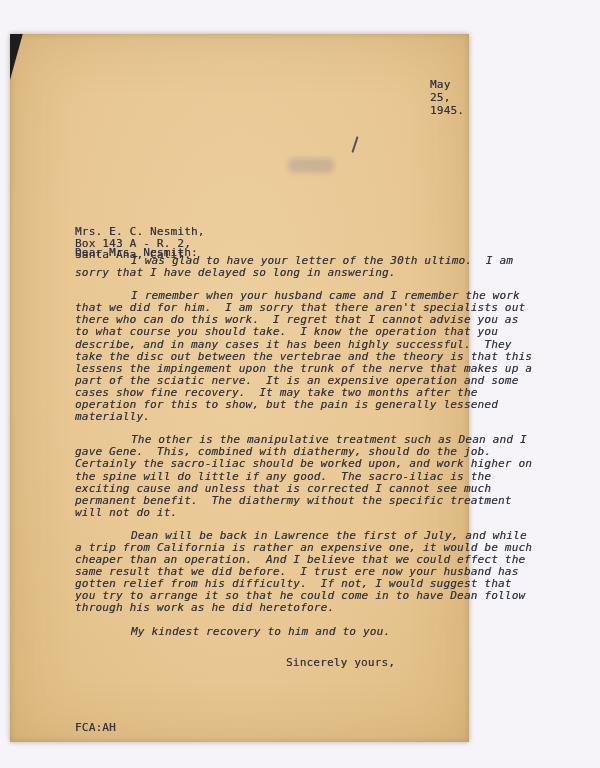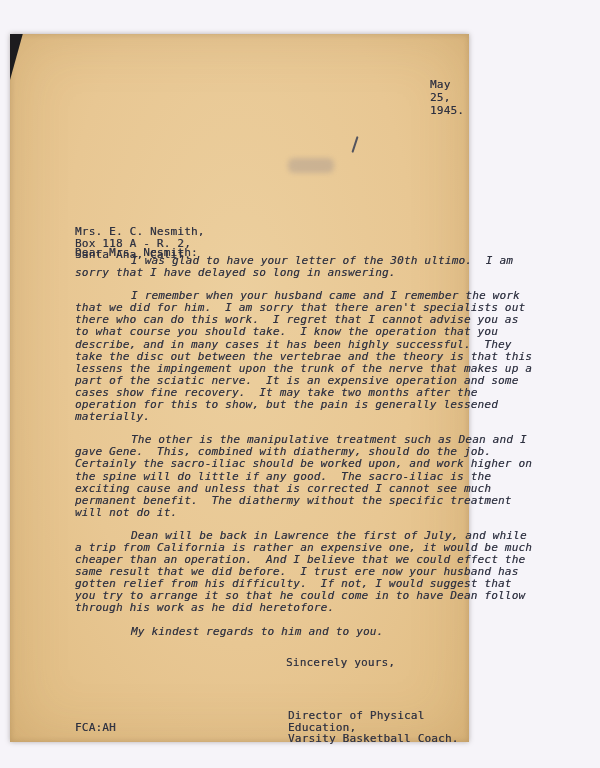--- a/index.html
+++ b/index.html
@@ -121,37 +121,33 @@
   <div class="paper">
 
     <div class="corner-mark"></div>
     <div class="pen-mark"></div>
     <div class="smudge"></div>
 
     <div class="date txt">May 25, 1945.</div>
 
     <div class="recipient">
       <div class="txt">Mrs. E. C. Nesmith,</div>
-      <div class="txt">Box 118 A - R. 2,</div>
+      <div class="txt">Box 143 A - R. 2,</div>
       <div class="txt">Santa Ana, Calif.</div>
     </div>
 
     <div class="salutation txt">Dear Mrs. Nesmith:</div>
 
     <div class="body-block">
       <p class="txt">I was glad to have your letter of the 30th ultimo.  I am sorry that I have delayed so long in answering.</p>
       <p class="txt">I remember when your husband came and I remember the work that we did for him.  I am sorry that there aren't specialists out there who can do this work.  I regret that I cannot advise you as to what course you should take.  I know the operation that you describe, and in many cases it has been highly successful.  They take the disc out between the vertebrae and the theory is that this lessens the impingement upon the trunk of the nerve that makes up a part of the sciatic nerve.  It is an expensive operation and some cases show fine recovery.  It may take two months after the operation for this to show, but the pain is generally lessened materially.</p>
       <p class="txt">The other is the manipulative treatment such as Dean and I gave Gene.  This, combined with diathermy, should do the job.  Certainly the sacro-iliac should be worked upon, and work higher on the spine will do little if any good.  The sacro-iliac is the exciting cause and unless that is corrected I cannot see much permanent benefit.  The diathermy without the specific treatment will not do it.</p>
       <p class="txt">Dean will be back in Lawrence the first of July, and while a trip from California is rather an expensive one, it would be much cheaper than an operation.  And I believe that we could effect the same result that we did before.  I trust ere now your husband has gotten relief from his difficulty.  If not, I would suggest that you try to arrange it so that he could come in to have Dean follow through his work as he did heretofore.</p>
-      <p class="txt">My kindest regards to him and to you.</p>
+      <p class="txt">My kindest recovery to him and to you.</p>
     </div>
 
     <div class="closing txt">Sincerely yours,</div>
 
-    <div class="signature">
-      <div class="txt">Director of Physical Education,</div>
-      <div class="txt">Varsity Basketball Coach.</div>
-    </div>
 
     <div class="reference txt">FCA:AH</div>
 
   </div>
 </div>
 
 </body></html>

